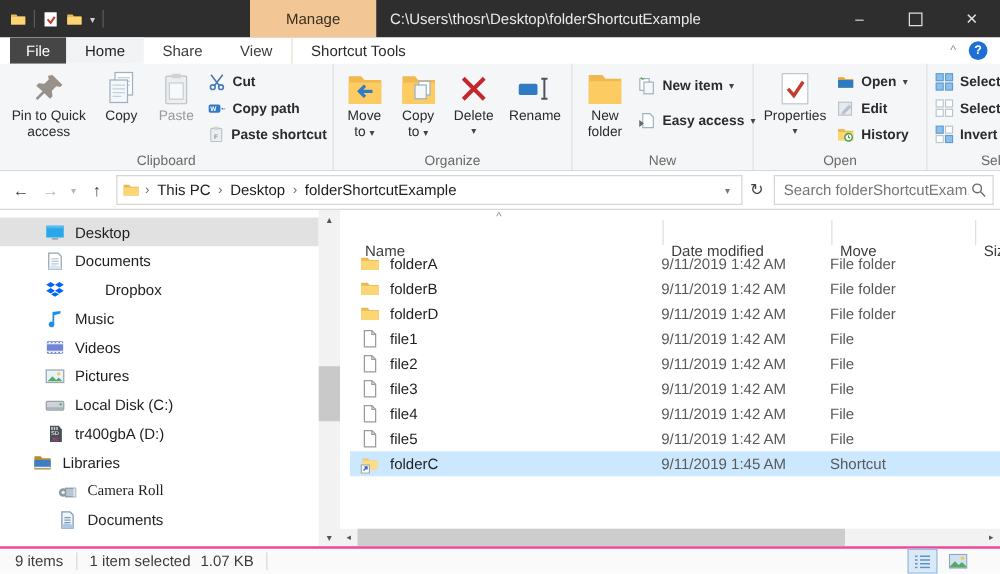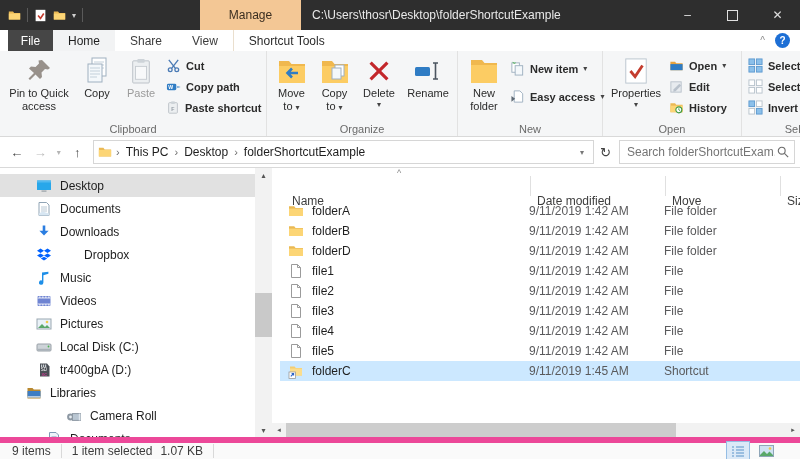--- a/index.html
+++ b/index.html
@@ -83,21 +83,21 @@
   .fc{white-space:nowrap;overflow:hidden;}
   .fc-name{width:225px;padding-left:8px;box-sizing:border-box;color:#1f1f1f;}
   .fc-date{width:135px;color:#59595b;}
   .fc-type{flex:1;color:#59595b;}
   .hscroll{position:absolute;left:0;right:0;bottom:0;height:14px;background:#f2f2f2;display:flex;align-items:center;}
   .harr{width:14px;text-align:center;font-size:7px;color:#555;}
   .htrack{flex:1;height:14px;position:relative;background:#f2f2f2;}
   .hthumb{position:absolute;left:0;top:0;width:390px;height:14px;background:#cdcdcd;}
 
   
-  .statusbar{position:absolute;left:0;bottom:0;width:800px;height:22px;background:#fafafa;border-top:6px solid #ec4899;
+  .statusbar{position:absolute;left:0;bottom:0;width:800px;height:22px;background:#fafafa;border-top:2px solid #ec4899;
              display:flex;align-items:center;box-sizing:border-box;padding-left:12px;color:#3c3c3c;}
   .st-sep{width:1px;height:14px;background:#d9d9d9;margin:0 10px;}
   .st-size{margin-left:8px;}
   .view-btns{margin-left:auto;display:flex;gap:4px;margin-right:22px;}
   .vbtn{width:22px;height:18px;display:flex;align-items:center;justify-content:center;border:1px solid transparent;}
   .vbtn.sel{background:#dbe9f7;border-color:#94bde4;}
 </style>
 </head>
 <body>
 
@@ -440,29 +440,20 @@
         <div class="side-item" style="padding-left: 36px;">
           <span class="ic">
             <svg width="16" height="16" viewBox="0 0 16 16">
               <path d="M3 1.5h7.5l2.5 2.5v10.5H3z" fill="#fff" stroke="#90a4b5"></path>
               <path d="M5 6h6M5 8h6M5 10h6" stroke="#b9c8d4"></path>
               <path d="M3 12.5l3.5-2 6.5 2v2H3z" fill="#d7e6f2"></path>
             </svg>
           </span>
           <span>Documents</span>
         </div>
-        <div class="side-item" style="padding-left: 36px;">
-          <span class="ic">
-            <svg width="16" height="16" viewBox="0 0 16 16">
-              <path d="M8 1.5v7" stroke="#2a7de1" stroke-width="2.6"></path>
-              <path d="M3.4 6.8L8 11.6l4.6-4.8z" fill="#2a7de1"></path>
-            </svg>
-          </span>
-          <span>Downloads</span>
-        </div>
         <div class="side-item" style="padding-left: 36px; gap: 32px;">
           <span class="ic">
             <svg width="16" height="16" viewBox="0 0 16 16" fill="#0062ff">
               <path d="M4.5 1.6L8 3.8 4.5 6 1 3.8zM11.5 1.6L15 3.8 11.5 6 8 3.8zM4.5 6.4L8 8.6l-3.5 2.2L1 8.6zM11.5 6.4L15 8.6l-3.5 2.2L8 8.6zM4.8 11.4L8 13.4l3.2-2L8 9.8z"></path>
             </svg>
           </span>
           <span>Dropbox</span>
         </div>
         <div class="side-item" style="padding-left: 36px;">
           <span class="ic">
@@ -527,21 +518,21 @@
         <div class="side-item" style="padding-left: 26px;">
           <span class="ic">
             <svg width="16" height="16" viewBox="0 0 16 16">
               <path d="M1.5 3h5l1.3 1.6H14.5v8.9H1.5z" fill="#b8882f"></path>
               <path d="M1.5 6h13v6.5H1.5z" fill="#3d7dc4"></path>
               <path d="M1.5 11.3h13v1.2H1.5z" fill="#e8edf2"></path>
             </svg>
           </span>
           <span>Libraries</span>
         </div>
-        <div class="side-item" style="padding-left: 66px;">
+        <div class="side-item" style="padding-left: 46px; font-family: Liberation Serif, serif;">
           <span class="ic">
             <svg width="16" height="16" viewBox="0 0 16 16">
               <circle cx="4.5" cy="9" r="3.4" fill="#8d98a3"></circle>
               <circle cx="4.5" cy="9" r="1.4" fill="#e8edf2"></circle>
               <rect x="6.5" y="5.6" width="8" height="6.8" fill="#b9c6d2" stroke="#8d98a3"></rect>
               <rect x="12.8" y="5.6" width="1.7" height="6.8" fill="#dfe7ee"></rect>
             </svg>
           </span>
           <span>Camera Roll</span>
         </div>

